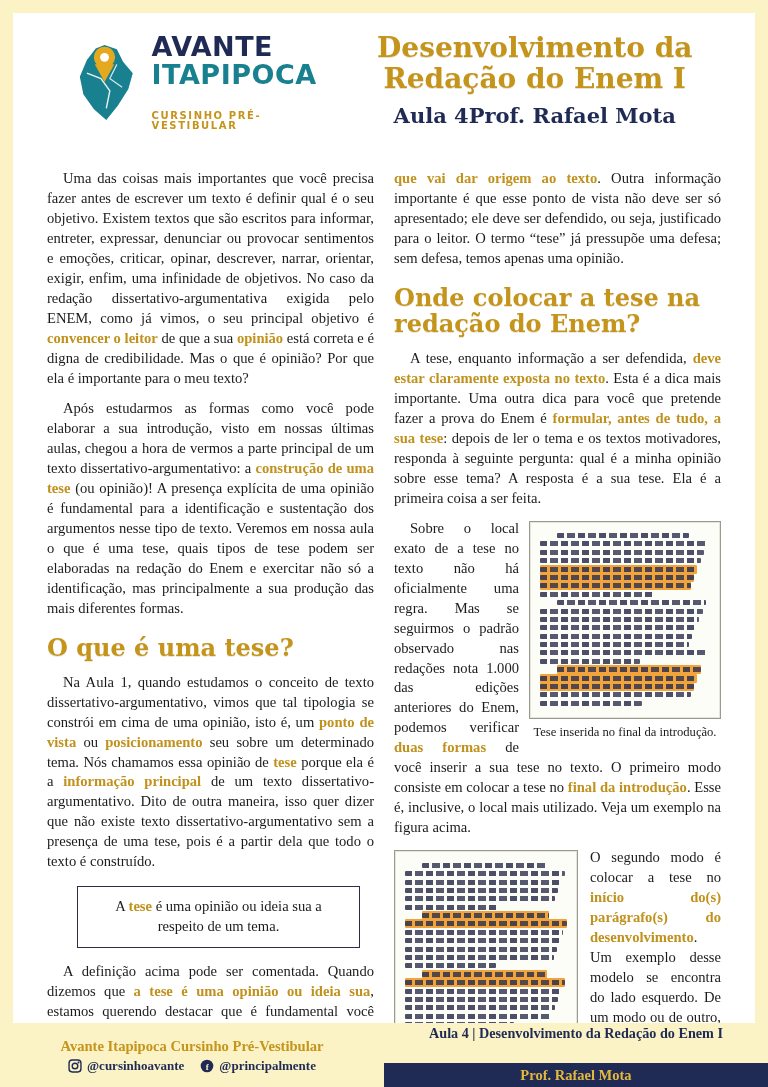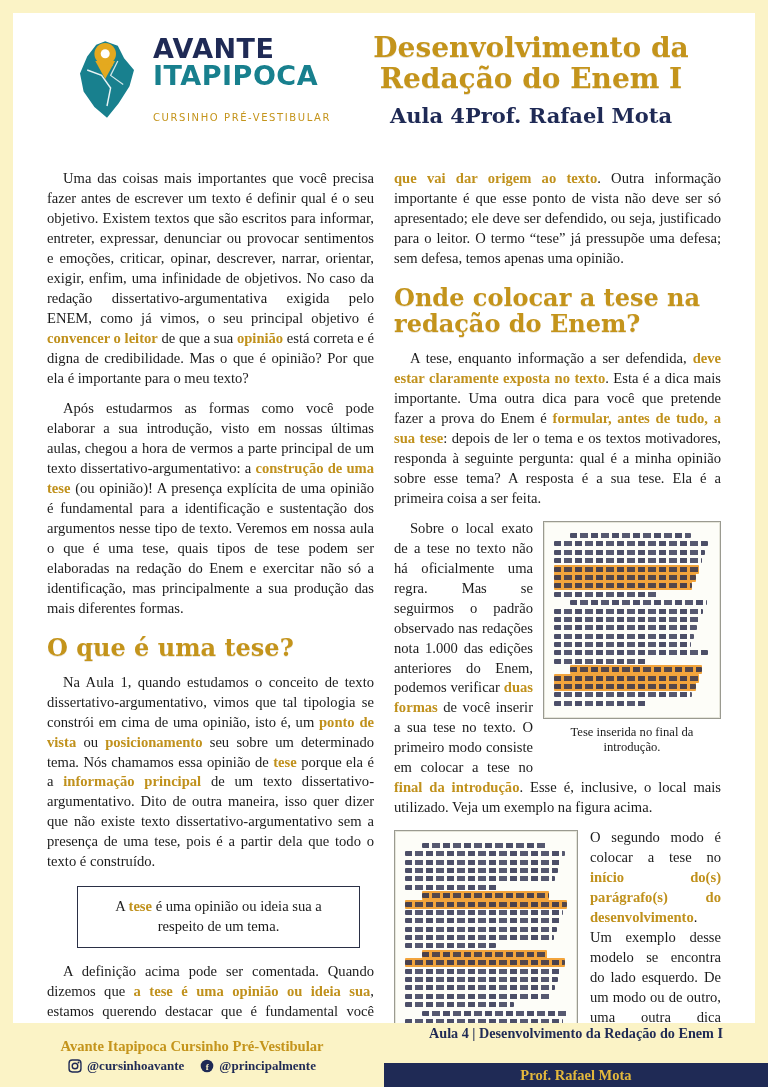--- a/index.html
+++ b/index.html
@@ -5,38 +5,38 @@
   html,body{margin:0;padding:0;}
   .page{position:relative;width:768px;height:1087px;background:#FBF3C6;font-family:"Liberation Serif",serif;color:#1b1b1b;overflow:hidden;}
   .panel{position:absolute;top:13px;left:13px;right:13px;height:1025px;background:#ffffff;}
 
   
   .header{display:flex;justify-content:space-between;align-items:flex-start;padding:20px 28px 10px 58px;height:130px;box-sizing:border-box;}
   .logo{display:flex;align-items:center;gap:10px;}
   .logo-text{display:flex;flex-direction:column;line-height:1.02;}
   .logo-l1{font-family:"DejaVu Sans",sans-serif;font-weight:bold;font-size:27px;color:#1F2A55;letter-spacing:.5px;}
   .logo-l2{font-family:"DejaVu Sans",sans-serif;font-weight:bold;font-size:27px;color:#18808E;letter-spacing:.5px;}
-  .logo-tag{font-family:"DejaVu Sans",sans-serif;font-weight:normal;font-size:10px;color:#C4941B;letter-spacing:1.6px;margin-top:23px;}
+  .logo-tag{font-family:"DejaVu Sans",sans-serif;font-weight:bold;font-size:10px;color:#C4941B;letter-spacing:1.6px;margin-top:23px;}
   .title-block{text-align:center;width:392px;}
   .doc-title{font-family:"DejaVu Serif",serif;font-weight:bold;font-size:28px;color:#C4941B;line-height:1.1;text-shadow:0 1px 0 rgba(120,80,0,.18);}
   .doc-sub{display:flex;justify-content:center;font-family:"DejaVu Serif",serif;font-weight:bold;font-size:21px;color:#1F2A55;margin-top:8px;}
 
   
   .columns{display:flex;gap:20px;padding:26px 34px 0 34px;}
   .col{width:327px;font-size:14.6px;line-height:1.37;text-align:justify;}
   .col p{margin:0 0 10px 0;text-indent:16px;}
   .col p.no-indent{text-indent:0;}
   .seg-g{color:#C0911C;font-weight:bold;}
   .body-h{font-family:"DejaVu Serif",serif;font-weight:bold;font-size:24px;line-height:1.08;color:#C4941B;margin:16px 0 12px 0;text-align:left;text-shadow:0 1px 0 rgba(120,80,0,.15);}
 
   .quote-box{border:1.6px solid #2a2f45;margin:14px 14px 14px 30px;padding:10px 18px;text-align:center;text-indent:0;font-size:14.6px;line-height:1.35;}
 
   
   .figure{background:#ffffff;}
-  .fig-right{float:right;width:178px;margin:2px 0 6px 10px;}
+  .fig-right{float:right;width:192px;margin:2px 0 6px 10px;}
   .fig-left{float:left;width:184px;margin:2px 12px 6px 0;}
   .paper{border:1px solid #9a9a90;background:#FDFDF8;padding:8px 7px 9px 10px;box-shadow:0 0 0 1px #e5e5da inset;}
   .ink-line{height:5px;margin:3.4px 0;background-image:repeating-linear-gradient(90deg,rgba(45,48,78,.85) 0 7px,rgba(45,48,78,0) 7px 10px,rgba(45,48,78,.8) 10px 18px,rgba(45,48,78,0) 18px 21px);border-radius:1px;}
   .ink-line.hl{background-color:#F2A43C;box-shadow:0 -2px 0 #F2A43C,0 2px 0 #F2A43C;}
   .fig-caption{text-align:center;font-size:12.6px;line-height:1.2;margin-top:6px;}
 
   
   .footer{position:absolute;left:0;right:0;bottom:0;height:64px;background:#FBF3C6;display:flex;}
   .footer-left{width:50%;display:flex;flex-direction:column;align-items:center;justify-content:center;gap:3px;padding-top:2px;box-sizing:border-box;}
   .footer-brand{font-weight:bold;font-size:14.6px;color:#C4941B;}

